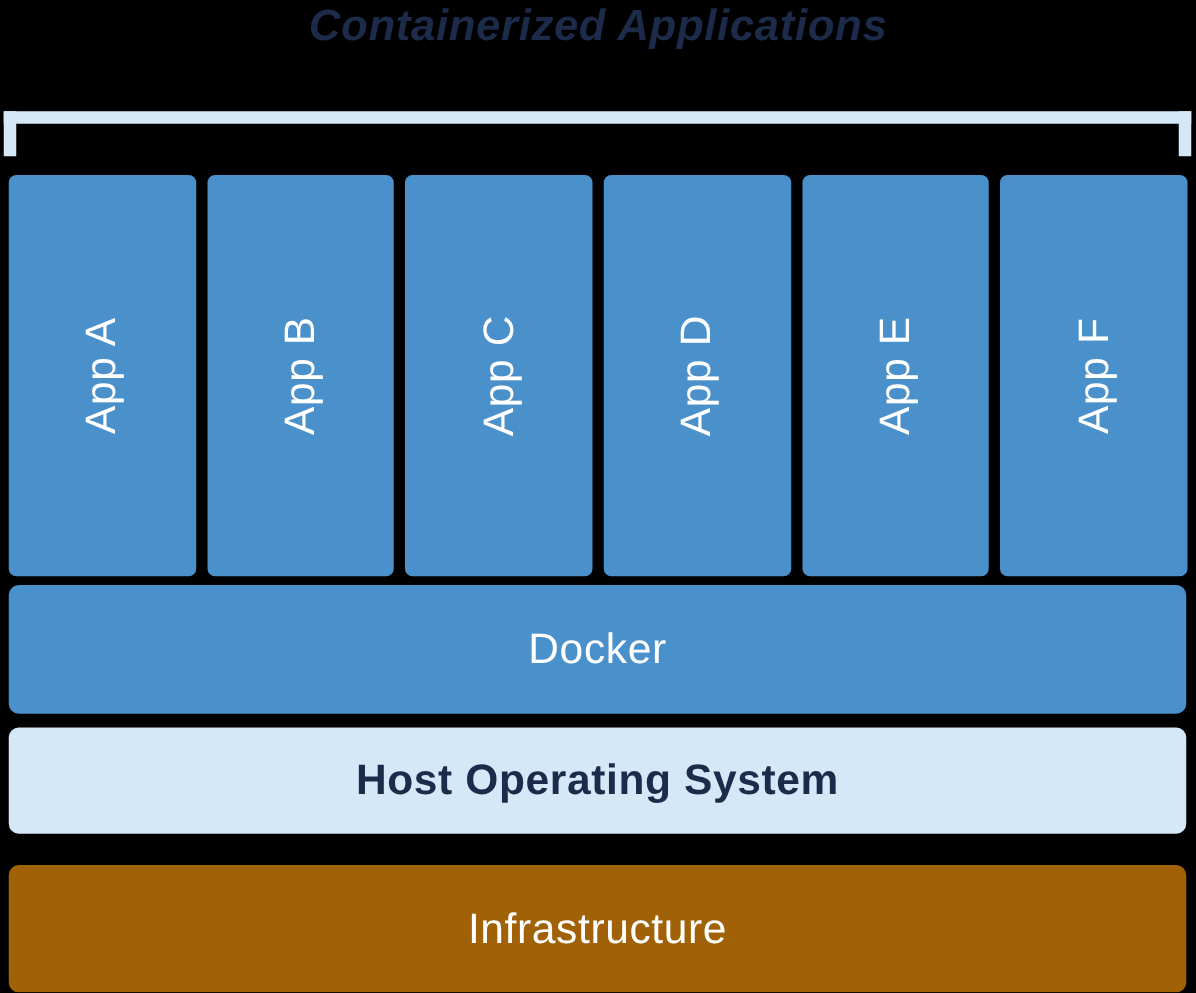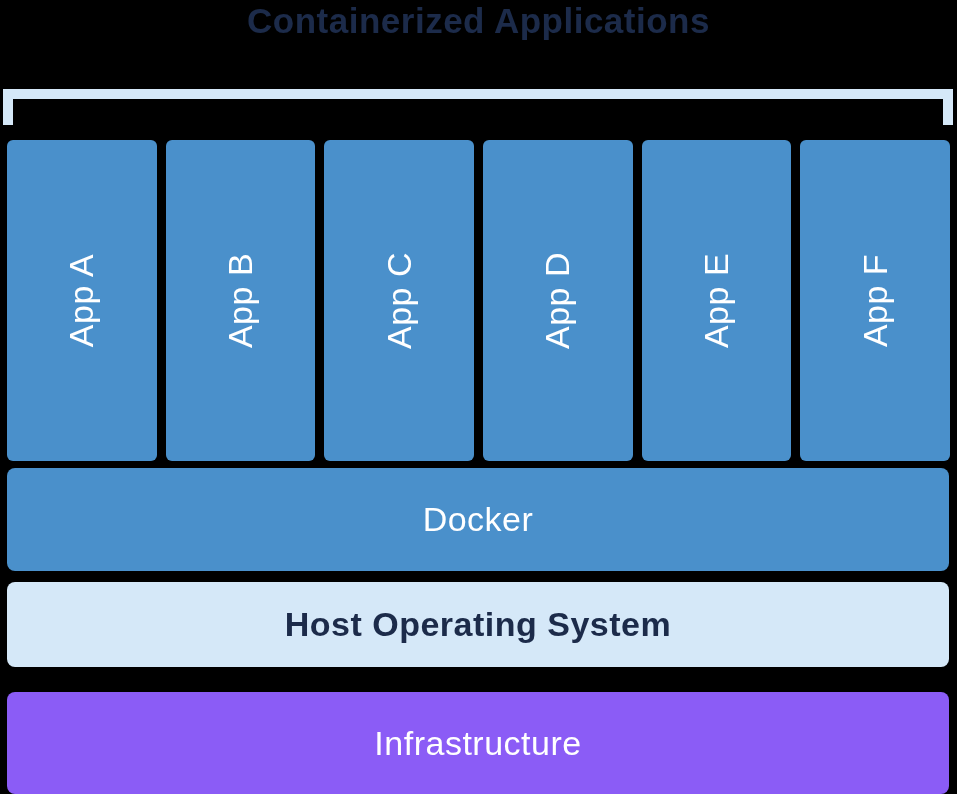--- a/index.html
+++ b/index.html
@@ -20,20 +20,21 @@
     top: 0;
     left: 0;
     width: 100%;
     height: 42px;
     line-height: 42px;
     text-align: center;
     font-size: 35px;
     font-weight: 700;
     letter-spacing: 0.5px;
     color: #1C2B4A;
+    font-style: italic;
   }
   .bracket {
     position: absolute;
     left: 3px;
     right: 4px;
     top: 89px;
     height: 36px;
     border: 10px solid #D5E8F8;
     border-bottom: none;
     box-sizing: border-box;
@@ -84,21 +85,21 @@
   .layer-host {
     top: 582px;
     height: 85px;
     background: #D5E8F8;
     color: #1C2B4A;
     font-weight: 700;
   }
   .layer-infra {
     top: 692px;
     height: 102px;
-    background: #8b5cf6;
+    background: #a16207;
     color: #FFFFFF;
   }
 </style>
 </head>
 <body>
 
 <div class="canvas">
 
   <div class="title">Containerized Applications</div>
 

